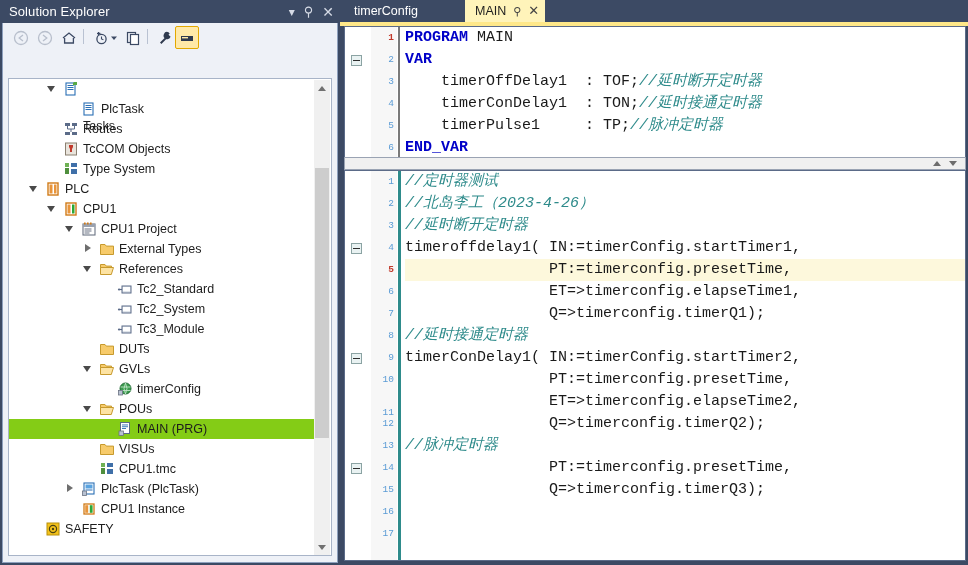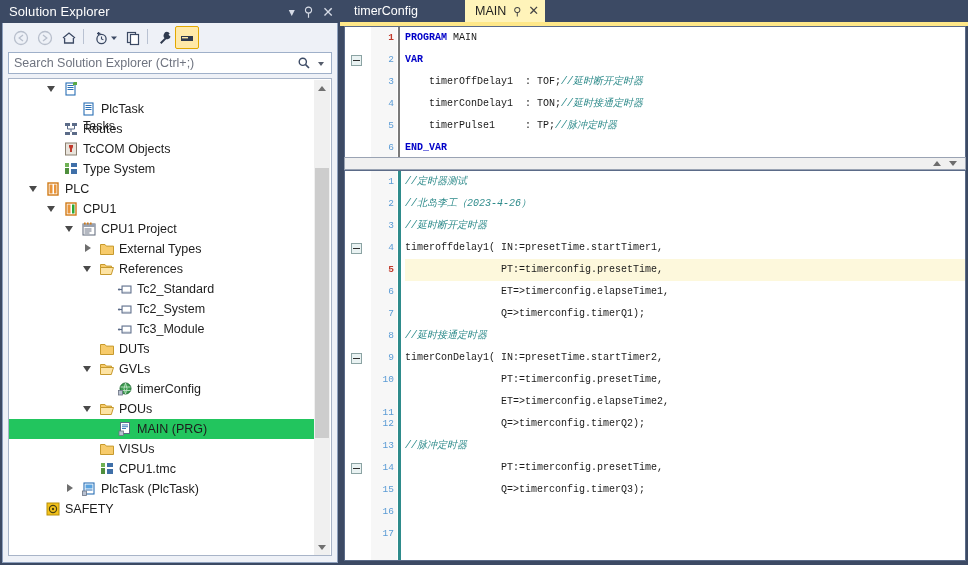--- a/index.html
+++ b/index.html
@@ -37,21 +37,21 @@
     position:absolute;left:5px;top:29px;width:324px;height:22px;
     background:#ffffff;border:1px solid #9fb0c9;box-sizing:border-box;
   }
   .se-search .ph{position:absolute;left:5px;top:3px;font-size:12.5px;color:#6f7480;font-family:"Liberation Sans",sans-serif;}
   .se-search .mag{position:absolute;right:20px;top:3px;}
   .se-search .cv{position:absolute;right:7px;top:9px;width:0;height:0;border-left:3px solid transparent;border-right:3px solid transparent;border-top:4px solid #555c6b;}
 
   .tree-wrap{position:absolute;left:5px;top:55px;width:324px;height:478px;background:#ffffff;border:1px solid #a8b4c8;box-sizing:border-box;overflow:hidden;}
   .tree{position:absolute;left:0;top:0;width:306px;height:476px;overflow:hidden;}
   .node{position:relative;height:20px;line-height:20px;white-space:nowrap;font-size:12.5px;color:#1d1d1d;}
-  .node.sel{background:#22c55e;}
+  .node.sel{background:#84cc16;}
   .node .exp{position:absolute;top:0;width:11px;height:20px;}
   .node .exp i{position:absolute;left:1px;top:6px;display:block;width:0;height:0;}
   .exp.open i{border-left:4px solid transparent;border-right:4px solid transparent;border-top:6px solid #4a4a4a;left:0;top:7px;}
   .exp.closed i{border-top:4px solid transparent;border-bottom:4px solid transparent;border-left:6px solid transparent;border-left-color:#ffffff;top:5px;left:2px;box-sizing:border-box;
     width:0;height:0;border-left-width:6px;}
   .exp.closed i{border-left-color:#6e6e6e;}
   .node .ic{position:absolute;top:2px;width:16px;height:16px;}
   .node .lb{position:absolute;top:0;}
 
   
@@ -79,21 +79,21 @@
   .gutter-fold{position:absolute;left:0;top:0;width:26px;height:100%;background:#ffffff;}
   .gutter-num{position:absolute;left:26px;top:0;width:26px;height:100%;background:#f7f7f7;}
   .marginbar{position:absolute;top:0;width:2px;height:100%;}
 
   .ln{position:absolute;right:3px;width:22px;text-align:right;font-family:"Liberation Mono",monospace;font-size:9.5px;color:#5a9bd5;line-height:22px;height:22px;}
   .ln.mod{color:#c0392b;font-weight:bold;}
 
   .fold{position:absolute;left:6px;width:11px;height:11px;border:1px solid #8ba3a3;background:#e9f2f2;box-sizing:border-box;}
   .fold i{position:absolute;left:1px;top:4px;width:7px;height:1px;background:#2d2d2d;}
 
-  .code{position:absolute;left:60px;top:0;right:0;height:100%;font-family:"Liberation Mono",monospace;font-size:10px;}
+  .code{position:absolute;left:60px;top:0;right:0;height:100%;font-family:"Liberation Mono",monospace;font-size:15px;}
   .cl{position:relative;height:22px;line-height:22px;white-space:pre;}
   .cl.hl{background:#fdf8dc;}
   .kw{color:#0000c8;font-weight:bold;}
   .cm{color:#2e8b8b;font-style:italic;}
   .pl{color:#1a1a1a;}
 
   .splitter{position:absolute;left:4px;top:157px;width:622px;height:13px;background:#f0f0f0;border:1px solid #9aa3b3;box-sizing:border-box;}
   .splitter .ar{position:absolute;top:3px;width:0;height:0;}
   .splitter .ar.u{right:24px;border-left:4px solid transparent;border-right:4px solid transparent;border-bottom:5px solid #6d6d6d;}
   .splitter .ar.d{right:8px;border-left:4px solid transparent;border-right:4px solid transparent;border-top:5px solid #6d6d6d;}
@@ -162,30 +162,20 @@
             </svg>
         </div>
         <div class="tb sel" style="left:172px">
           <svg width="16" height="16" viewBox="0 0 16 16">
               <rect x="2" y="6" width="12" height="5" fill="#2f3a4f"></rect>
               <rect x="3" y="7" width="6" height="1.4" fill="#ffe9a8"></rect>
             </svg>
         </div>
       </div>
 
-      <div class="se-search">
-        <span class="ph">Search Solution Explorer (Ctrl+;)</span>
-        <span class="mag">
-          <svg width="14" height="14" viewBox="0 0 14 14">
-              <circle cx="5.8" cy="5.8" r="3.6" fill="none" stroke="#3c4a64" stroke-width="1.4"></circle>
-              <path d="M8.6 8.6 L12 12" stroke="#3c4a64" stroke-width="1.6"></path>
-            </svg>
-        </span>
-        <span class="cv"></span>
-      </div>
 
       <div class="tree-wrap">
         <div class="tree" id="tree-host">
             <div class="node">
               <span class="exp open" style="left: 38px;">
                 <i style="left: 0px; top: 7px; width: 0px; height: 0px; border-left: 4px solid transparent; border-right: 4px solid transparent; border-top: 6px solid rgb(74, 74, 74);"></i>
               </span>
               <span class="ic" style="left: 54px;"><svg width="16" height="16" viewBox="0 0 16 16">
                   <rect x="3" y="2" width="9" height="12" fill="#fff" stroke="#2a6fb5" stroke-width="1.1"></rect>
                   <rect x="4.5" y="4" width="6" height="1" fill="#2a6fb5"></rect>
@@ -378,20 +368,28 @@
               <span class="exp closed" style="left: 56px;">
                 <i style="left: 2px; top: 5px; width: 0px; height: 0px; border-top: 4px solid transparent; border-bottom: 4px solid transparent; border-left: 6px solid rgb(110, 110, 110);"></i>
               </span>
               <span class="ic" style="left: 72px;"><svg width="16" height="16" viewBox="0 0 16 16">
                   <rect x="3" y="2" width="10" height="11" fill="#fff" stroke="#2a6fb5" stroke-width="1.1"></rect>
                   <rect x="4.5" y="3.5" width="7" height="4" fill="#5aa3e0"></rect>
                   <rect x="4.5" y="8.5" width="7" height="1" fill="#2a6fb5"></rect>
                   <rect x="1.5" y="10" width="4" height="4.5" fill="#b9c2d2" stroke="#6b7383" stroke-width=".8"></rect>
                 </svg></span>
               <span class="lb" style="left: 92px;">PlcTask (PlcTask)</span>
+            </div>
+            <div class="node">
+              <span class="ic" style="left: 72px;"><svg width="16" height="16" viewBox="0 0 16 16">
+                  <rect x="3" y="3" width="10" height="10" fill="#fff" stroke="#d07a16" stroke-width="1.3"></rect>
+                  <rect x="4.2" y="4.2" width="3" height="7.6" fill="#e8943a"></rect>
+                  <rect x="8.8" y="4.2" width="2.8" height="7.6" fill="#2aa836"></rect>
+                </svg></span>
+              <span class="lb" style="left: 92px;">CPU1 Instance</span>
             </div>
             <div class="node">
               <span class="ic" style="left: 36px;"><svg width="16" height="16" viewBox="0 0 16 16">
                   <rect x="2" y="2" width="12" height="12" fill="#f4c21b" stroke="#b78f0a" stroke-width="1"></rect>
                   <circle cx="8" cy="8" r="3.6" fill="none" stroke="#4a4210" stroke-width="1.2"></circle>
                   <circle cx="8" cy="8" r="1.2" fill="#4a4210"></circle>
                 </svg></span>
               <span class="lb" style="left: 56px;">SAFETY</span>
             </div>
           </div>
@@ -482,26 +480,26 @@
           <div class="ln" style="top: 286px;">14</div>
           <div class="ln" style="top: 308px;">15</div>
           <div class="ln" style="top: 330px;">16</div>
           <div class="ln" style="top: 352px;">17</div>
         </div>
       <div class="marginbar" style="left:53px;background:#2e8b8b;width:3px"></div>
       <div class="code" id="impl-host">
           <div class="cl"><span class="cm">//定时器测试</span></div>
           <div class="cl"><span class="cm">//北岛李工（2023-4-26）</span></div>
           <div class="cl"><span class="cm">//延时断开定时器</span></div>
-          <div class="cl"><span class="pl">timeroffdelay1( IN:=presetTime.startTimer1,</span></div>
+          <div class="cl"><span class="pl">timeroffdelay1( IN:=timerConfig.startTimer1,</span></div>
           <div class="cl hl"><span class="pl">                PT:=timerconfig.presetTime,</span></div>
           <div class="cl"><span class="pl">                ET=&gt;timerconfig.elapseTime1,</span></div>
           <div class="cl"><span class="pl">                Q=&gt;timerconfig.timerQ1);</span></div>
           <div class="cl"><span class="cm">//延时接通定时器</span></div>
-          <div class="cl"><span class="pl">timerConDelay1( IN:=presetTime.startTimer2,</span></div>
+          <div class="cl"><span class="pl">timerConDelay1( IN:=timerConfig.startTimer2,</span></div>
           <div class="cl"><span class="pl">                PT:=timerconfig.presetTime,</span></div>
           <div class="cl"><span class="pl">                ET=&gt;timerconfig.elapseTime2,</span></div>
           <div class="cl"><span class="pl">                Q=&gt;timerconfig.timerQ2);</span></div>
           <div class="cl"><span class="cm">//脉冲定时器</span></div>
           <div class="cl"><span class="pl">                PT:=timerconfig.presetTime,</span></div>
           <div class="cl"><span class="pl">                Q=&gt;timerconfig.timerQ3);</span></div>
         </div>
     <div style="position: absolute; left: 54px; right: 0px; top: 88px; height: 22px; background: rgb(253, 248, 220); z-index: -1;"></div>
       </div>
 

